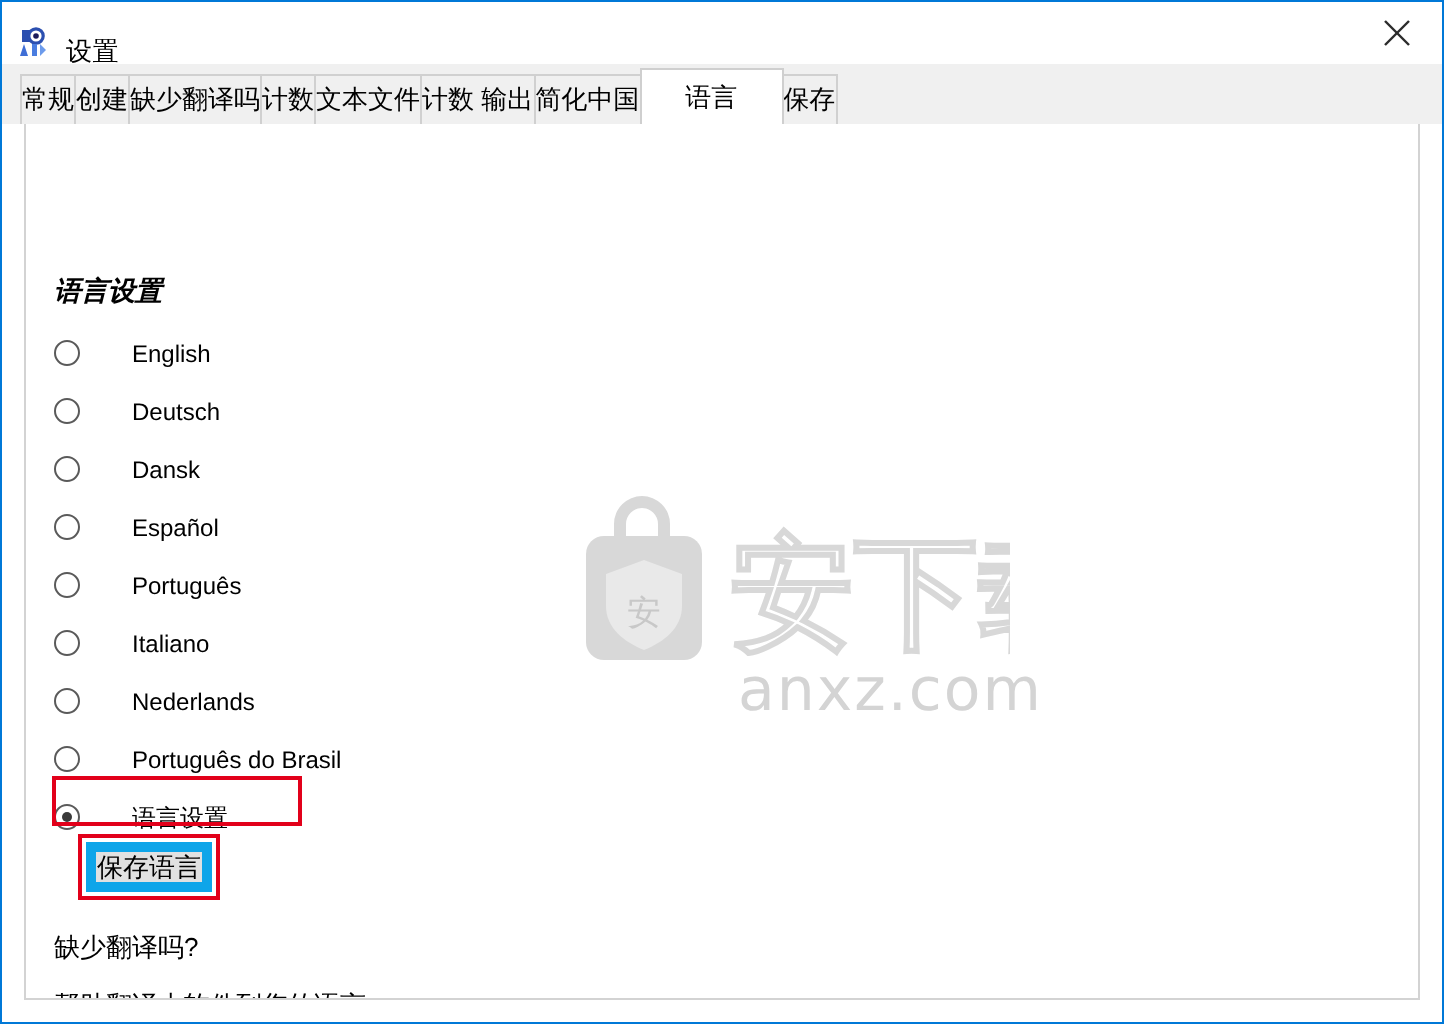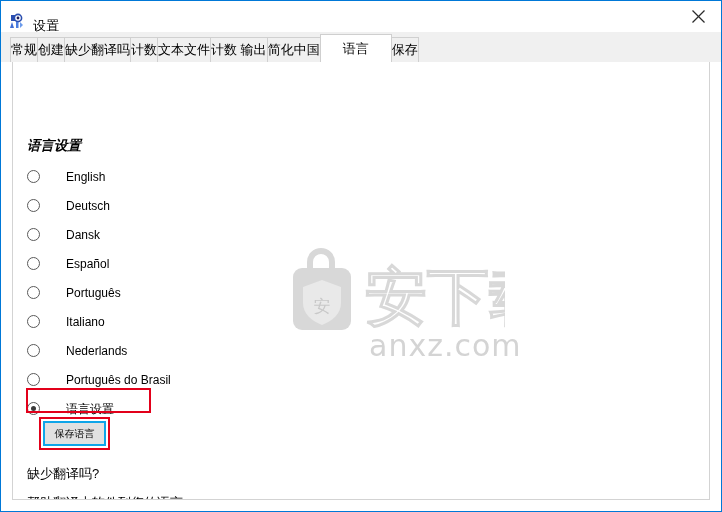--- a/index.html
+++ b/index.html
@@ -200,22 +200,22 @@
 
   
   #save-button {
     position: absolute;
     left: 30px;
     top: 359px;
     width: 63px;
     height: 25px;
     box-sizing: border-box;
     background: #e1e1e1;
-    border: 2px solid #0ea5e9;
-    font-size: 10px;
+    border: 5px solid #0ea5e9;
+    font-size: 13px;
     color: #000000;
     display: flex;
     align-items: center;
     justify-content: center;
     cursor: default;
   }
 
   
   #footer {
     position: absolute;

